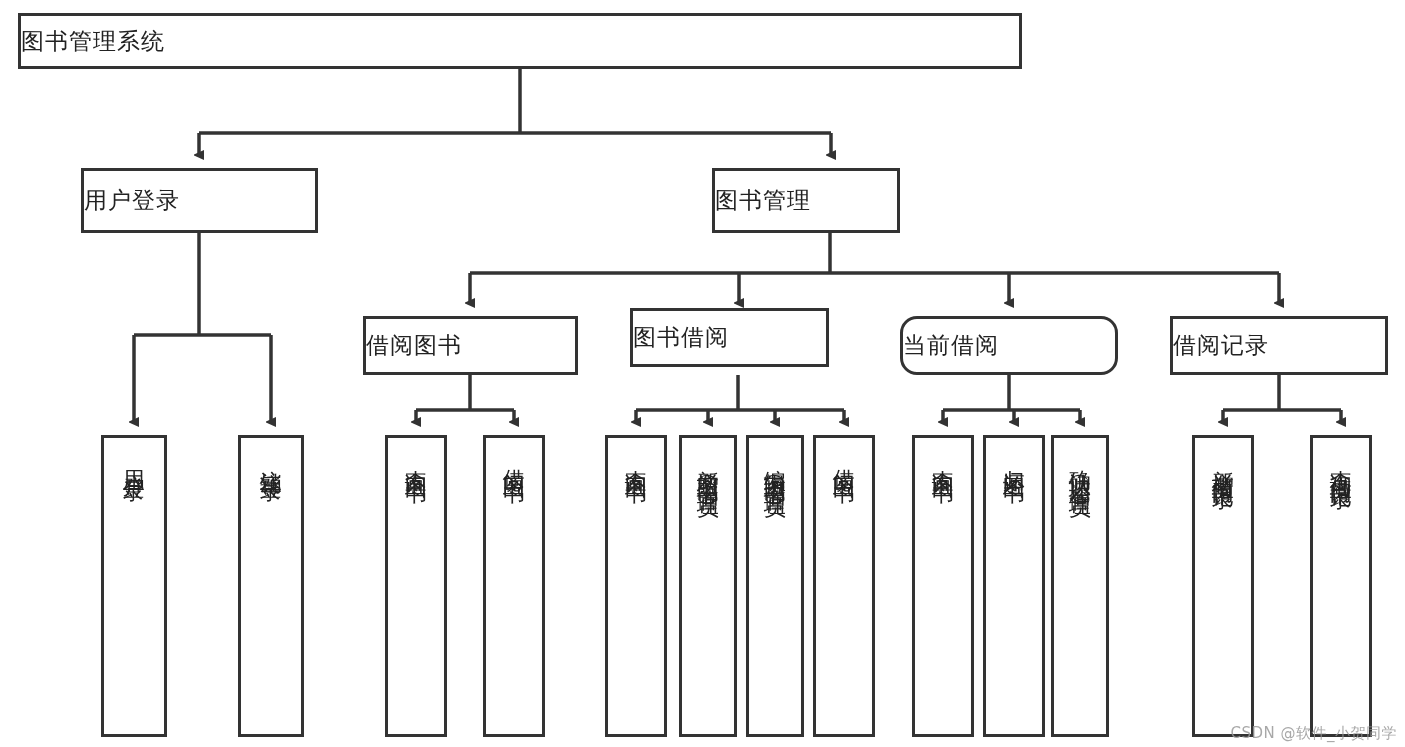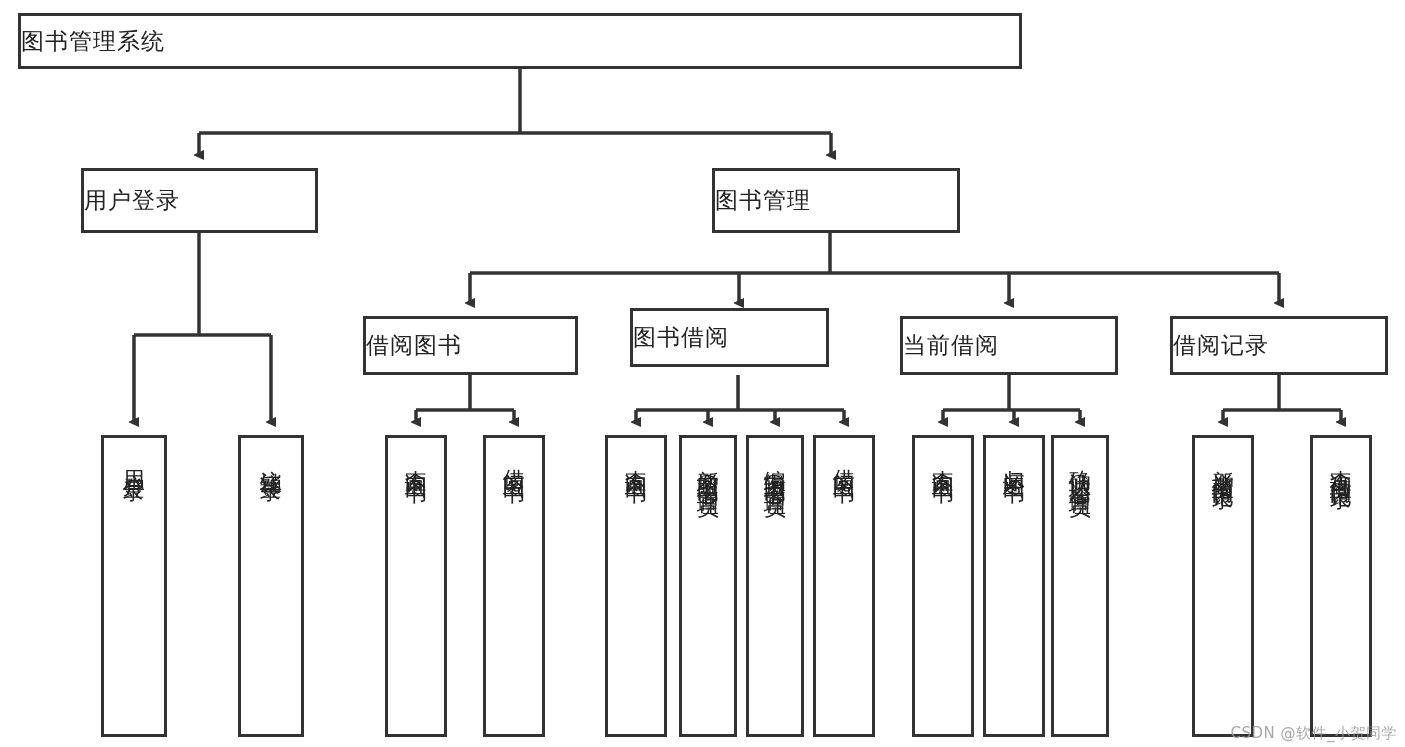--- a/index.html
+++ b/index.html
@@ -120,31 +120,31 @@
     </g>
   </svg>
 
   <div class="node" style="left:18px; top:13px; width:1004px; height:56px;">
     <span class="node-label">图书管理系统</span>
   </div>
 
   <div class="node" style="left:81px; top:168px; width:237px; height:65px;">
     <span class="node-label">用户登录</span>
   </div>
-  <div class="node" style="left:712px; top:168px; width:248px; height:65px;">
+  <div class="node" style="left:712px; top:168px; width:188px; height:65px;">
     <span class="node-label">图书管理</span>
   </div>
 
   <div class="node" style="left:363px; top:316px; width:215px; height:59px;">
     <span class="node-label">借阅图书</span>
   </div>
   <div class="node" style="left:630px; top:308px; width:199px; height:59px;">
     <span class="node-label">图书借阅</span>
   </div>
-  <div class="node" style="left:900px; top:316px; width:218px; height:59px;">
+  <div class="node" style="left:900px; top:316px; width:218px; height:59px;border-radius:17px;">
     <span class="node-label">当前借阅</span>
   </div>
   <div class="node" style="left:1170px; top:316px; width:218px; height:59px;">
     <span class="node-label">借阅记录</span>
   </div>
 
   <div class="node vertical" style="left:101px; top:435px; width:66px; height:302px;">
     <span class="node-label">用户登录</span>
   </div>
   <div class="node vertical" style="left:238px; top:435px; width:66px; height:302px;">

